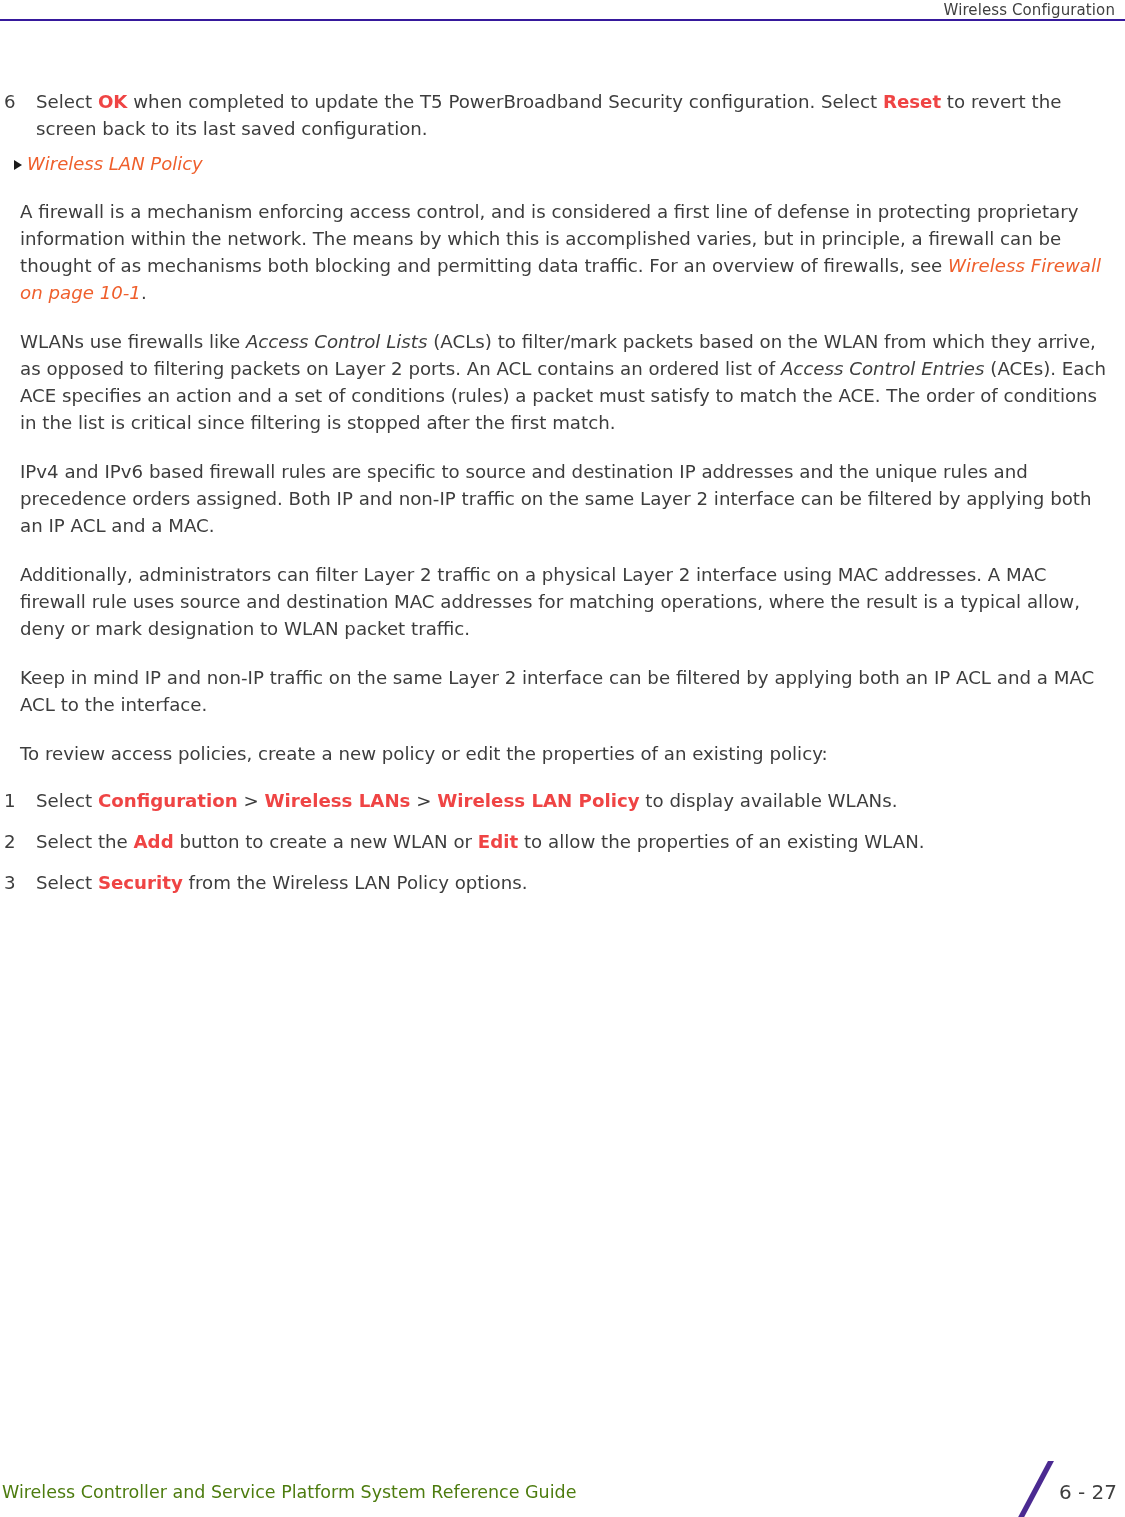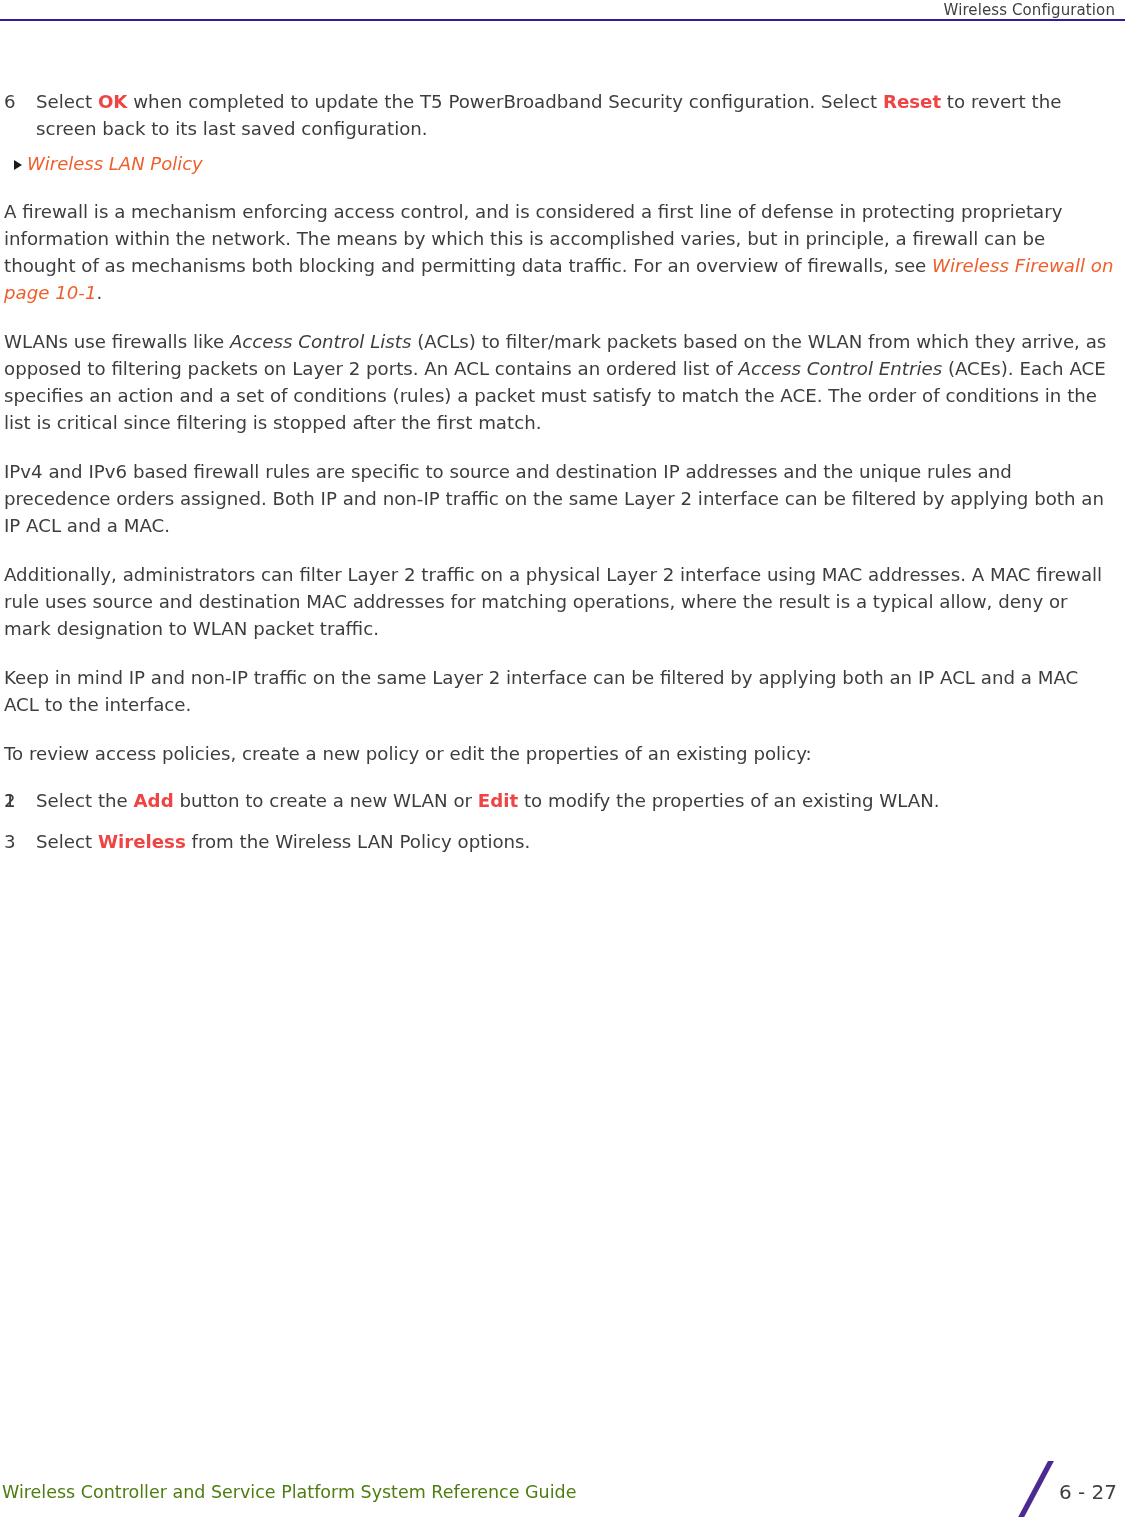--- a/index.html
+++ b/index.html
@@ -104,21 +104,21 @@
     height: 0;
     border-left: 8px solid #1b1b1b;
     border-top: 5px solid transparent;
     border-bottom: 5px solid transparent;
     margin-right: 2px;
     position: relative;
     top: 1px;
   }
 
   p.body-para {
-    margin: 22px 0 0 0;
+    margin: 22px 0 0 16px;
     font-size: 18.2px;
     line-height: 27px;
     color: #3d3d3d;
   }
 
   .b-blue { font-weight: bold; color: #ef4444; }
   .i-orange { font-style: italic; color: #ef5f2c; }
   .i-plain { font-style: italic; color: #3d3d3d; }
 
   .list-block { margin-top: 20px; }
@@ -190,30 +190,31 @@
     <p class="body-para">Additionally, administrators can filter Layer 2 traffic on a physical Layer 2 interface using MAC addresses. A MAC firewall rule uses source and destination MAC addresses for matching operations, where the result is a typical allow, deny or mark designation to WLAN packet traffic.</p>
 
     <p class="body-para">Keep in mind IP and non-IP traffic on the same Layer 2 interface can be filtered by applying both an IP ACL and a MAC ACL to the interface.</p>
 
     <p class="body-para">To review access policies, create a new policy or edit the properties of an existing policy:</p>
 
     <div class="steps-group list-block">
 
       <div class="step">
         <span class="num">1</span>
+        <span><span>Select </span><span class="b-blue">Configuration</span><span> &gt; </span><span class="b-blue">Wireless LANs</span><span> &gt; </span><span class="b-blue">Wireless LAN Policy</span><span> to display available WLANs.</span></span>
       </div>
 
       <div class="step">
         <span class="num">2</span>
-        <span><span>Select the </span><span class="b-blue">Add</span><span> button to create a new WLAN or </span><span class="b-blue">Edit</span><span> to modify the properties of an existing WLAN.</span></span>
+        <span><span>Select the </span><span class="b-blue">Add</span><span> button to create a new WLAN or </span><span class="b-blue">Edit</span><span> to allow the properties of an existing WLAN.</span></span>
       </div>
 
       <div class="step">
         <span class="num">3</span>
-        <span><span>Select </span><span class="b-blue">Wireless</span><span> from the Wireless LAN Policy options.</span></span>
+        <span><span>Select </span><span class="b-blue">Security</span><span> from the Wireless LAN Policy options.</span></span>
       </div>
 
     </div>
 
   </div>
 
   <div class="page-footer">
     <span class="footer-title">Wireless Controller and Service Platform System Reference Guide</span>
     <span class="footer-slash"></span>
     <span class="footer-pageno">6 - 27</span>

